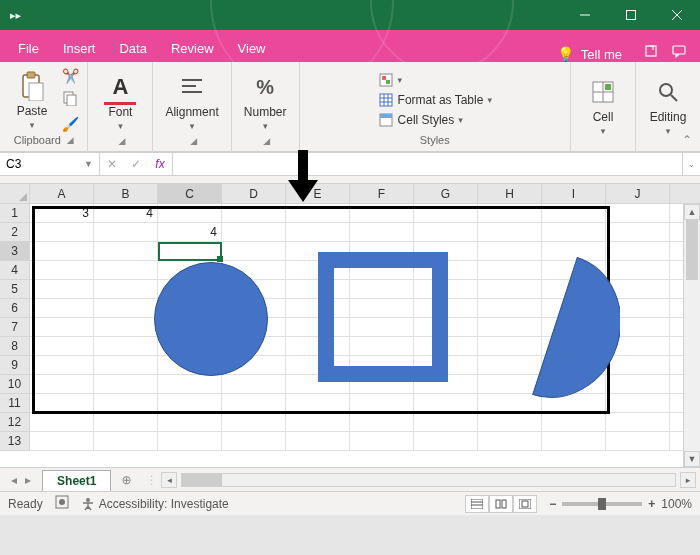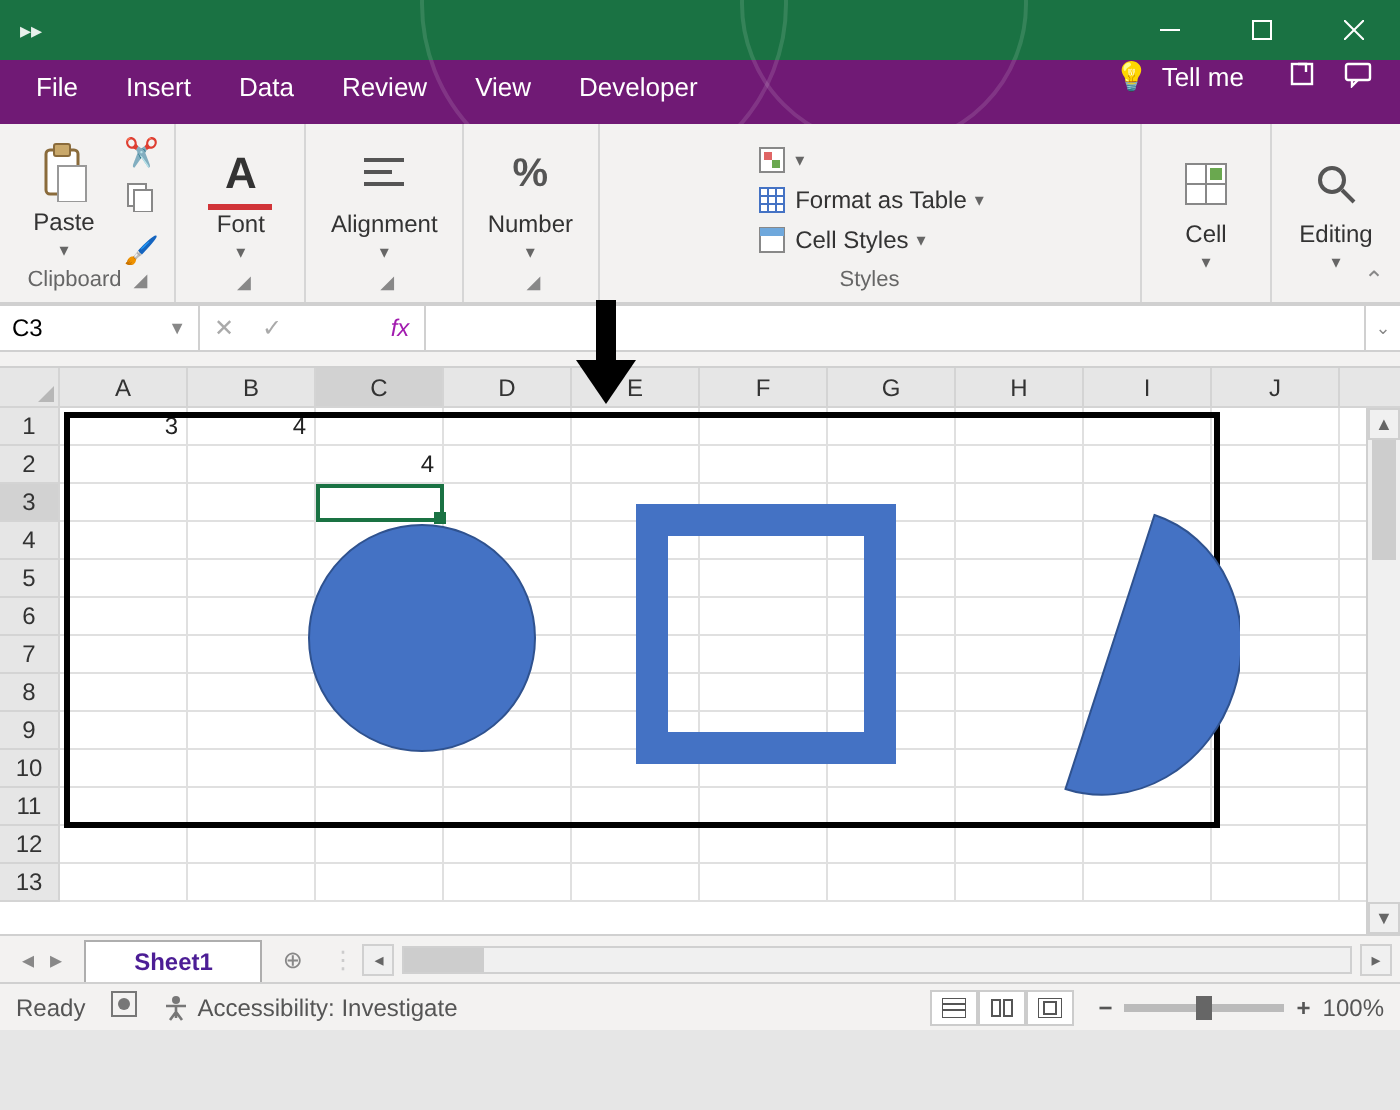--- a/index.html
+++ b/index.html
@@ -10,21 +10,21 @@
   .titlebar .left { padding-left: 10px; font-size: 11px; display:flex; gap:4px; align-items:center;}
   .titlebar .left span{opacity:.9;}
   .title-decor { position:absolute; left:250px; top:-30px; width:300px; height:120px; }
   .title-decor::before, .title-decor::after { content:''; position:absolute; border:2px solid rgba(255,255,255,.12); border-radius:50%; }
   .title-decor::before { width:180px; height:180px; left:-40px; top:-60px;}
   .title-decor::after { width:140px; height:140px; left:120px; top:-40px;}
   .winbtns { margin-left: auto; display: flex; height: 100%; }
   .winbtn { width: 46px; height: 100%; display: flex; align-items: center; justify-content: center; color: #fff; font-size: 12px; }
 
   
-  .tabbar { height: 32px; background: #701a75; display: flex; align-items: flex-start; padding-left: 6px; color: #fff; }
+  .tabbar { height: 32px; background: #ec4899; display: flex; align-items: flex-end; padding-left: 6px; color: #fff; }
   .tab { padding: 6px 12px; font-size: 13px; cursor: pointer; }
   .tab.active { background: #f3f2f1; color: #1a7243; }
   .tab.file { color: #fff; }
   .tellme { margin-left: auto; display: flex; align-items: center; gap: 6px; padding: 0 8px; font-size: 13px; color: #fff;}
   .tellme .bulb { font-size: 14px; }
   .tabicons { display:flex; gap:14px; padding:0 14px; color:#fff; align-items:center;}
 
   
   .ribbon { height: 90px; background: #f3f2f1; border-bottom: 1px solid #d0d0d0; display: flex; position: relative; }
   .group { border-right: 1px solid #d6d6d6; padding: 4px 8px 2px 8px; display: flex; flex-direction: column; align-items:center; justify-content: space-between; }
@@ -71,21 +71,21 @@
   .blackrect { position:absolute; border:3px solid #000; }
   .arrow { position:absolute; }
   .circle-shape { position:absolute; border-radius:50%; background:#4472c4; border:1px solid #2f528f;}
   .square-shape { position:absolute; background:transparent; border:16px solid #4472c4; }
   .halfcircle { position:absolute; background:#4472c4; border:1px solid #2f528f;}
 
   
   .sheetbar { height:24px; background:#f3f2f1; border-top:1px solid #d0d0d0; display:flex; align-items:center; font-size:12px;}
   .sheetnav { display:flex; gap:2px; padding:0 8px; color:#888;}
   .sheetnav span{padding:0 3px;}
-  .sheettab { padding:3px 24px; border:1px solid #aeaeae; border-bottom:none; background:#fff; margin-bottom:-1px; color:#4c1d95; font-weight:600;}
+  .sheettab { padding:3px 14px; border:1px solid #aeaeae; border-bottom:none; background:#fff; margin-bottom:-1px; color:#14532d; font-weight:600;}
   .addsheet { padding:0 10px; color:#888;}
   .sheetbar .hsplit {color:#ccc; padding:0 4px;}
   .hscroll { flex:1; display:flex; align-items:center; justify-content:flex-end; padding-right:4px; gap:2px;}
   .hscroll .track{ flex:1; height:14px; background:#f0f0f0; border:1px solid #d0d0d0; margin:0 2px; position:relative;}
   .hscroll .thumb{ position:absolute; left:0; top:0; height:100%; width:40px; background:#cdcdcd;}
   .scrbtn{ width:16px;height:16px; display:flex;align-items:center;justify-content:center; color:#666; font-size:9px; border:1px solid #d0d0d0; background:#f0f0f0;}
 
   
   .statusbar { height:24px; background:#f3f2f1; border-top:1px solid #d0d0d0; display:flex; align-items:center; font-size:12px; color:#555; padding:0 8px; gap:12px;}
   .statusbar .spacer{flex:1;}
@@ -129,21 +129,20 @@
     </div>
   </div>
 </div>
 
 <div class="tabbar">
   <div class="tab file">File</div>
   <div class="tab">Insert</div>
   <div class="tab">Data</div>
   <div class="tab">Review</div>
   <div class="tab">View</div>
-  <div class="tab">Developer</div>
   <div class="tellme">
     <span class="bulb">💡</span>
     <span>Tell me</span>
   </div>
   <div class="tabicons">
     <span>
       <svg width="14" height="14">
           <rect x="2" y="2" width="10" height="10" fill="none" stroke="#fff" stroke-width="1.2"></rect>
           <path d="M5 2 L9 2 L9 6" fill="none" stroke="#fff" stroke-width="1.2"></path>
         </svg>
@@ -312,21 +311,21 @@
 </div>
 
 <div class="fxbar">
   <div class="namebox">
     <span>C3</span>
     <span class="dd">▼</span>
   </div>
   <div class="fxbtns">
     <div class="fxbtn">✕</div>
     <div class="fxbtn">✓</div>
-    <div class="fxbtn" style="font-style:italic;color:#a21caf;margin-left:40px;">fx</div>
+    <div class="fxbtn" style="font-style:italic;color:#a21caf;">fx</div>
   </div>
   <div class="fxinput">
     <span></span>
   </div>
   <div class="expand">⌄</div>
 </div>
 
 <div class="gap"></div>
 
 <div class="gridwrap" style="height:283px;">

